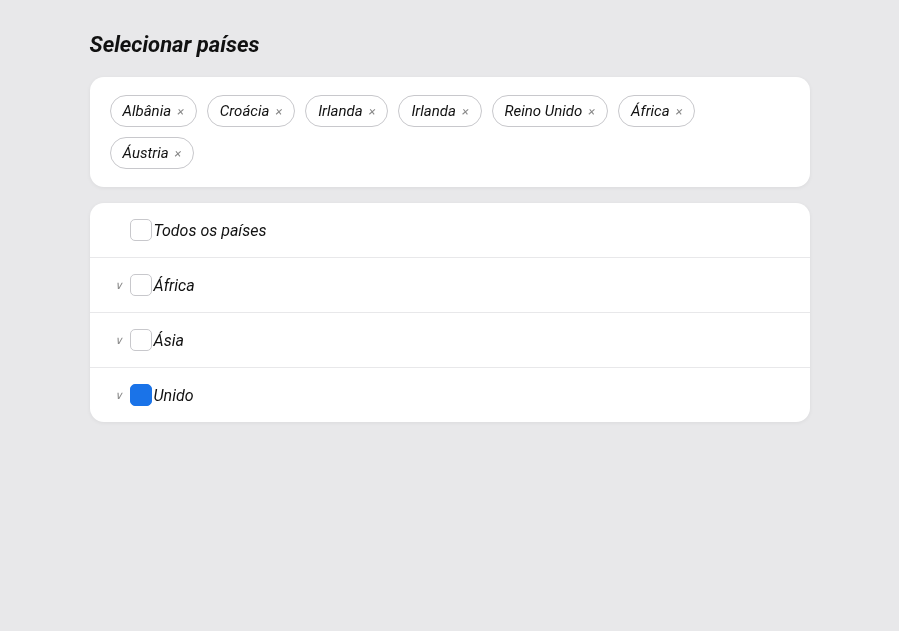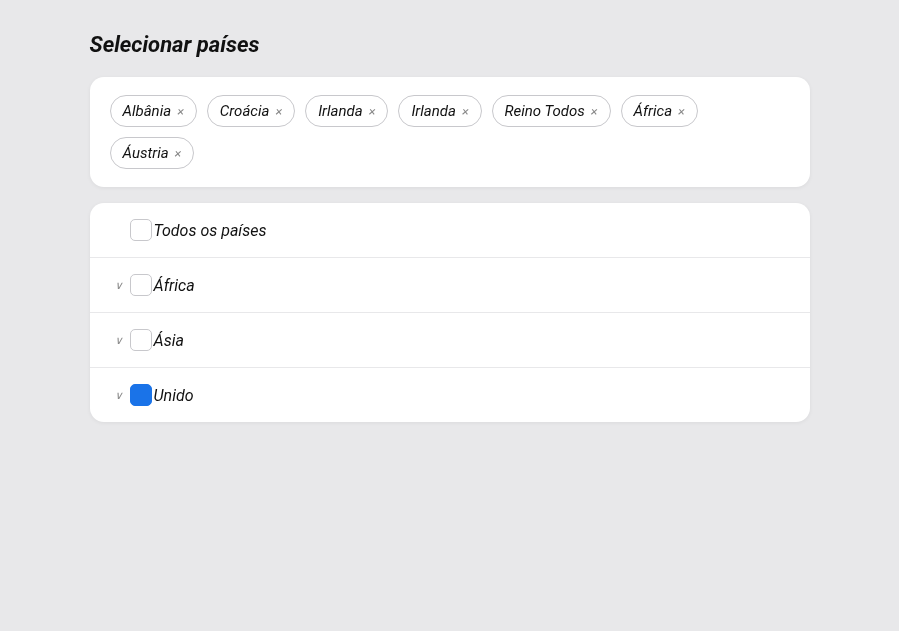--- a/index.html
+++ b/index.html
@@ -167,21 +167,21 @@
         </span>
         <span class="tag">
           <span>Irlanda</span>
           <span class="tag-remove">×</span>
         </span>
         <span class="tag">
           <span>Irlanda</span>
           <span class="tag-remove">×</span>
         </span>
         <span class="tag">
-          <span>Reino Todos</span>
+          <span>Reino Unido</span>
           <span class="tag-remove">×</span>
         </span>
         <span class="tag">
           <span>África</span>
           <span class="tag-remove">×</span>
         </span>
         <span class="tag">
           <span>Áustria</span>
           <span class="tag-remove">×</span>
         </span>

